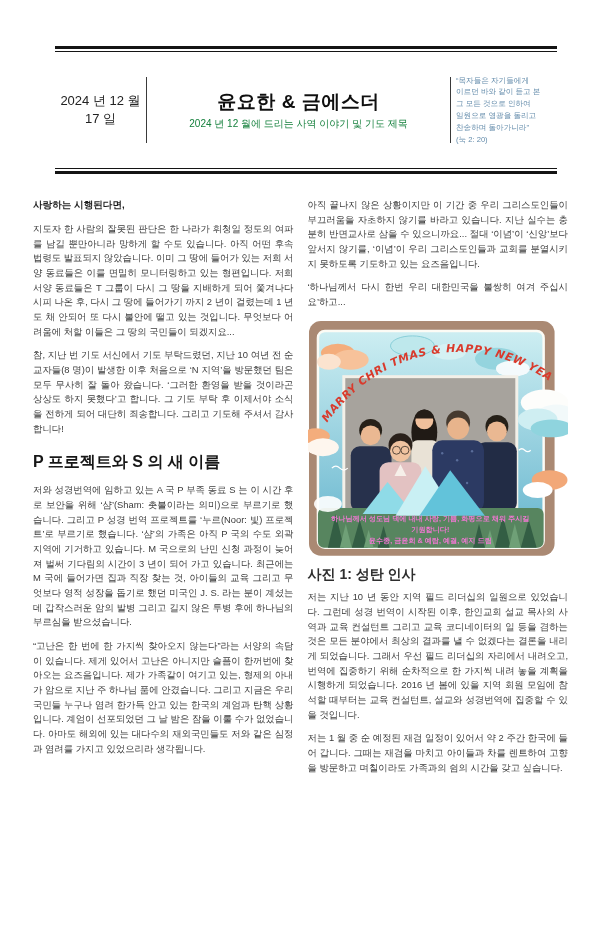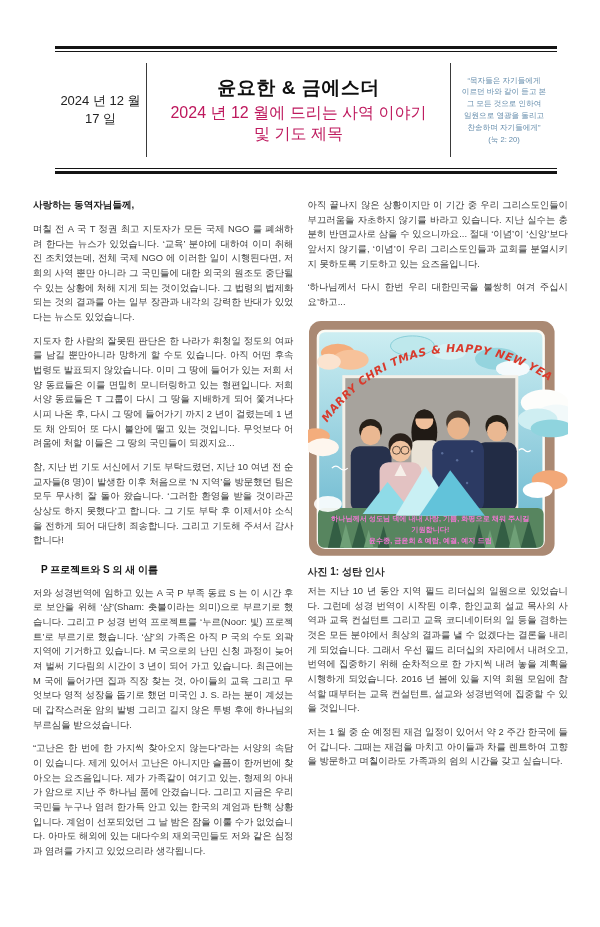--- a/index.html
+++ b/index.html
@@ -6,66 +6,65 @@
   body{width:600px;height:927px;overflow:hidden;font-family:"Liberation Sans",sans-serif;color:#3a3a3a;position:relative;}
 
   
   .header-wrap{margin:46px 43px 0 55px;}
   .rule-top{height:2px;border-top:3px solid #141414;border-bottom:1px solid #141414;}
   .rule-bottom{height:2px;border-top:1px solid #141414;border-bottom:3px solid #141414;}
   .header-grid{display:grid;grid-template-columns:91px 1fr 106px;align-items:center;min-height:104px;padding:6px 0;}
   .cell-date{font-size:13px;color:#222;text-align:center;padding:0 4px;}
   .cell-title{border-left:1px solid #3a3a3a;border-right:1px solid #3a3a3a;text-align:center;padding:12px 16px;}
   .nl-title{font-size:19px;font-weight:bold;color:#0f0f0f;letter-spacing:.5px;}
-  .nl-subtitle{font-size:16px;color:#be185d;margin-top:2px;}
-  .cell-verse{font-size:7.6px;line-height:1.55;color:#648cab;text-align:center;padding:0 5px;}
+  .nl-subtitle{font-size:10px;color:#15803d;margin-top:2px;}
+  .cell-verse{font-size:7.6px;line-height:1.55;color:#648cab;text-align:left;padding:0 5px;}
   .verse-ref{}
 
   
   .columns{display:flex;gap:14px;margin:24px 32px 0 33px;}
   .col{flex:1;min-width:0;font-size:9.4px;line-height:1.56;text-align:justify;color:#3c3c3c;}
   .col p{margin:0 0 9px;}
   .salutation{font-weight:bold;font-size:9.6px;color:#1d1d1d;margin:0 0 7px;text-align:left;}
   .greeting{margin:0 0 10px;}
-  .section-heading{font-size:10px;font-weight:bold;color:#161616;margin:14px 8px 8px;text-align:left;}
+  .section-heading{font-size:16px;font-weight:bold;color:#161616;margin:14px 0 8px;text-align:left;}
   figure.photo{margin:3px 0 0;}
   figure.photo svg{display:block;width:100%;height:auto;}
-  figcaption{font-size:10px;font-weight:bold;color:#2e2e2e;margin:7px 0 4px;text-align:left;}
+  figcaption{font-size:14px;font-weight:bold;color:#2e2e2e;margin:7px 0 4px;text-align:left;}
 
   .arc-text{font-family:"DejaVu Sans",sans-serif;font-size:11px;font-weight:bold;font-style:italic;fill:#d93a2c;letter-spacing:.6px;}
   .overlay-pink{font-family:"Liberation Sans",sans-serif;font-size:7.2px;font-weight:bold;fill:#f078d2;}
 </style>
 </head>
 <body>
 
 <div class="header-wrap">
   <div class="rule-top"></div>
   <div class="header-grid">
     <div class="cell-date">2024 년 12 월 17 일</div>
     <div class="cell-title">
       <div class="nl-title">윤요한 &amp; 금에스더</div>
       <div class="nl-subtitle">2024 년 12 월에 드리는 사역 이야기 및 기도 제목</div>
     </div>
     <div class="cell-verse">
       <div>“목자들은 자기들에게</div>
       <div>이르던 바와 같이 듣고 본</div>
       <div>그 모든 것으로 인하여</div>
       <div>일원으로 영광을 돌리고</div>
-      <div>찬송하며 자기들에게”</div>
+      <div>찬송하며 돌아가니라”</div>
       <div class="verse-ref">(눅 2: 20)</div>
     </div>
   </div>
   <div class="rule-bottom"></div>
 </div>
 
 <div class="columns">
 
   <div class="col">
-    <p class="salutation">사랑하는 동역자님들께,</p>
-    <p>며칠 전 A 국 T 정권 최고 지도자가 모든 국제 NGO 를 폐쇄하려 한다는 뉴스가 있었습니다. ‘교육’ 분야에 대하여 이미 취해진 조치였는데, 전체 국제 NGO 에 이러한 일이 시행된다면, 저희의 사역 뿐만 아니라 그 국민들에 대한 외국의 원조도 중단될 수 있는 상황에 처해 지게 되는 것이었습니다. 그 법령의 법제화되는 것의 결과를 아는 일부 장관과 내각의 강력한 반대가 있었다는 뉴스도 있었습니다.</p>
+    <p class="salutation">사랑하는 시행된다면,</p>
     <p>지도자 한 사람의 잘못된 판단은 한 나라가 휘청일 정도의 여파를 남길 뿐만아니라 망하게 할 수도 있습니다. 아직 어떤 후속 법령도 발표되지 않았습니다. 이미 그 땅에 들어가 있는 저희 서양 동료들은 이를 면밀히 모니터링하고 있는 형편입니다. 저희 서양 동료들은 T 그룹이 다시 그 땅을 지배하게 되어 쫓겨나다 시피 나온 후, 다시 그 땅에 들어가기 까지 2 년이 걸렸는데 1 년 도 채 안되어 또 다시 불안에 떨고 있는 것입니다. 무엇보다 어려움에 처할 이들은 그 땅의 국민들이 되겠지요...</p>
     <p>참, 지난 번 기도 서신에서 기도 부탁드렸던, 지난 10 여년 전 순교자들(8 명)이 발생한 이후 처음으로 ‘N 지역’을 방문했던 팀은 모두 무사히 잘 돌아 왔습니다. ‘그러한 환영을 받을 것이라곤 상상도 하지 못했다’고 합니다. 그 기도 부탁 후 이제서야 소식을 전하게 되어 대단히 죄송합니다. 그리고 기도해 주셔서 감사합니다!</p>
     <h3 class="section-heading">P 프로젝트와 S 의 새 이름</h3>
     <p>저와 성경번역에 임하고 있는 A 국 P 부족 동료 S 는 이 시간 후로 보안을 위해 ‘샴’(Sham: 촛불이라는 의미)으로 부르기로 했습니다. 그리고 P 성경 번역 프로젝트를 ‘누르(Noor: 빛) 프로젝트’로 부르기로 했습니다. ‘샴’의 가족은 아직 P 국의 수도 외곽 지역에 기거하고 있습니다. M 국으로의 난민 신청 과정이 늦어져 벌써 기다림의 시간이 3 년이 되어 가고 있습니다. 최근에는 M 국에 들어가면 집과 직장 찾는 것, 아이들의 교육 그리고 무엇보다 영적 성장을 돕기로 했던 미국인 J. S. 라는 분이 계셨는데 갑작스러운 암의 발병 그리고 길지 않은 투병 후에 하나님의 부르심을 받으셨습니다.</p>
     <p>“고난은 한 번에 한 가지씩 찾아오지 않는다”라는 서양의 속담이 있습니다. 제게 있어서 고난은 아니지만 슬픔이 한꺼번에 찾아오는 요즈음입니다. 제가 가족같이 여기고 있는, 형제의 아내가 암으로 지난 주 하나님 품에 안겼습니다. 그리고 지금은 우리 국민들 누구나 염려 한가득 안고 있는 한국의 계엄과 탄핵 상황입니다. 계엄이 선포되었던 그 날 밤은 잠을 이룰 수가 없었습니다. 아마도 해외에 있는 대다수의 재외국민들도 저와 같은 심정과 염려를 가지고 있었으리라 생각됩니다.</p>
   </div>
 
   <div class="col">
     <p>아직 끝나지 않은 상황이지만 이 기간 중 우리 그리스도인들이 부끄러움을 자초하지 않기를 바라고 있습니다. 지난 실수는 충분히 반면교사로 삼을 수 있으니까요... 절대 ‘이념’이 ‘신앙’보다 앞서지 않기를, ‘이념’이 우리 그리스도인들과 교회를 분열시키지 못하도록 기도하고 있는 요즈음입니다.</p>
     <p>‘하나님께서 다시 한번 우리 대한민국을 불쌍히 여겨 주십시요’하고...</p>

